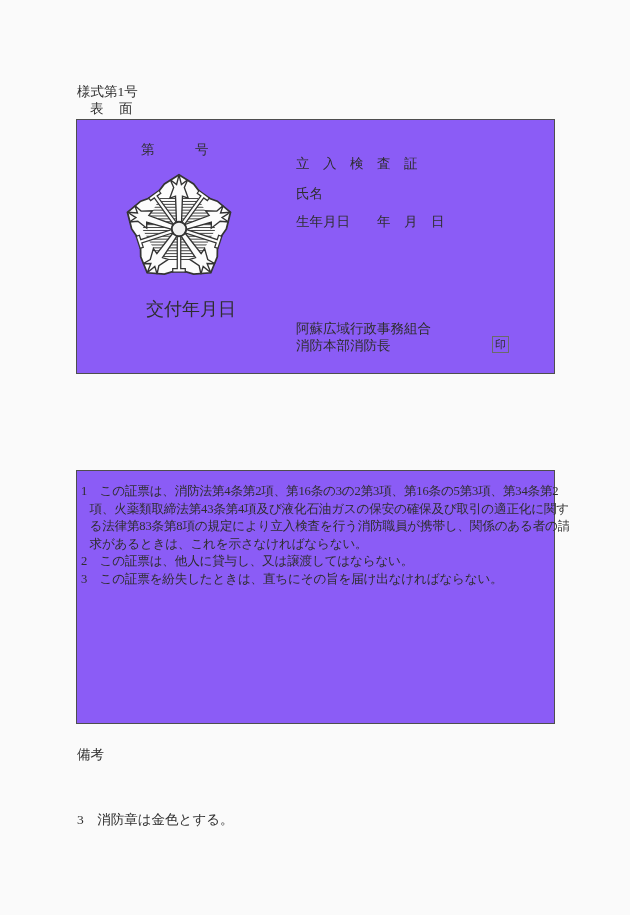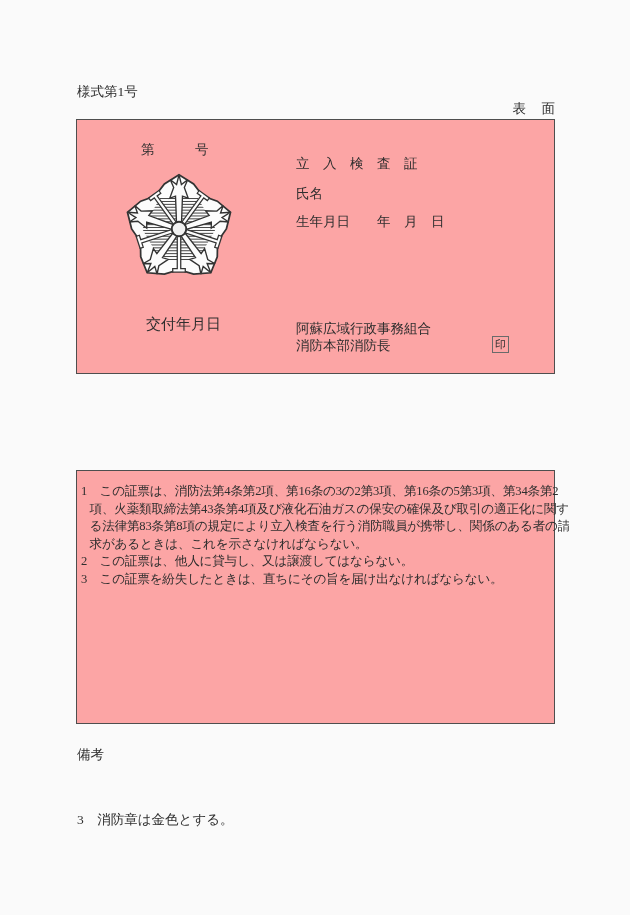--- a/index.html
+++ b/index.html
@@ -3,32 +3,32 @@
 <meta charset="utf-8">
 <style>
   html,body { margin:0; padding:0; background:#fafafa; }
   .page {
     position:relative; width:569px; height:915px; background:#fafafa;
     font-family:Liberation Serif, serif;
     color:#2e2e2e; overflow:hidden;
   }
   .abs { position:absolute; white-space:nowrap; }
   .form-label { left:77px; top:83px; font-size:13.5px; }
-  .side-label { left:76px; width:480px; text-align:right; font-size:13.5px; letter-spacing:1px; }
+  .side-label { left:90px; width:480px; text-align:left; font-size:13.5px; letter-spacing:1px; }
   .front-side-label { top:100px; }
   .back-side-label  { top:451px; }
 
-  .card { position:absolute; left:76px; width:477px; border:1.5px solid #4e4e4e; background:#fca5a5; }
+  .card { position:absolute; left:76px; width:477px; border:1.5px solid #4e4e4e; background:#8b5cf6; }
   .front-card { top:119px; height:253px; }
   .back-card  { top:470px; height:252px; }
 
   
   .number-line { left:64px;  top:21px;  font-size:13.5px; }
   .emblem      { left:44px;  top:51px;  width:116px; height:116px; }
-  .issue-date  { left:69px;  top:195px; font-size:15px; }
+  .issue-date  { left:69px;  top:177px; font-size:18px; }
   .fc-title    { left:219px; top:35px;  font-size:13.5px; }
   .fc-name     { left:219px; top:65px;  font-size:13.5px; }
   .fc-birth    { left:219px; top:93px;  font-size:13.5px; }
   .fc-birth .fmt { margin-left:27px; }
   .fc-org1     { left:219px; top:200px; font-size:13.5px; }
   .fc-org2     { left:219px; top:217px; font-size:13.5px; }
   .seal-box {
     left:415px; top:216px; width:15px; height:15px;
     border:1px solid #6a6a6a; font-size:11px; line-height:15px;
     text-align:center; white-space:nowrap;

